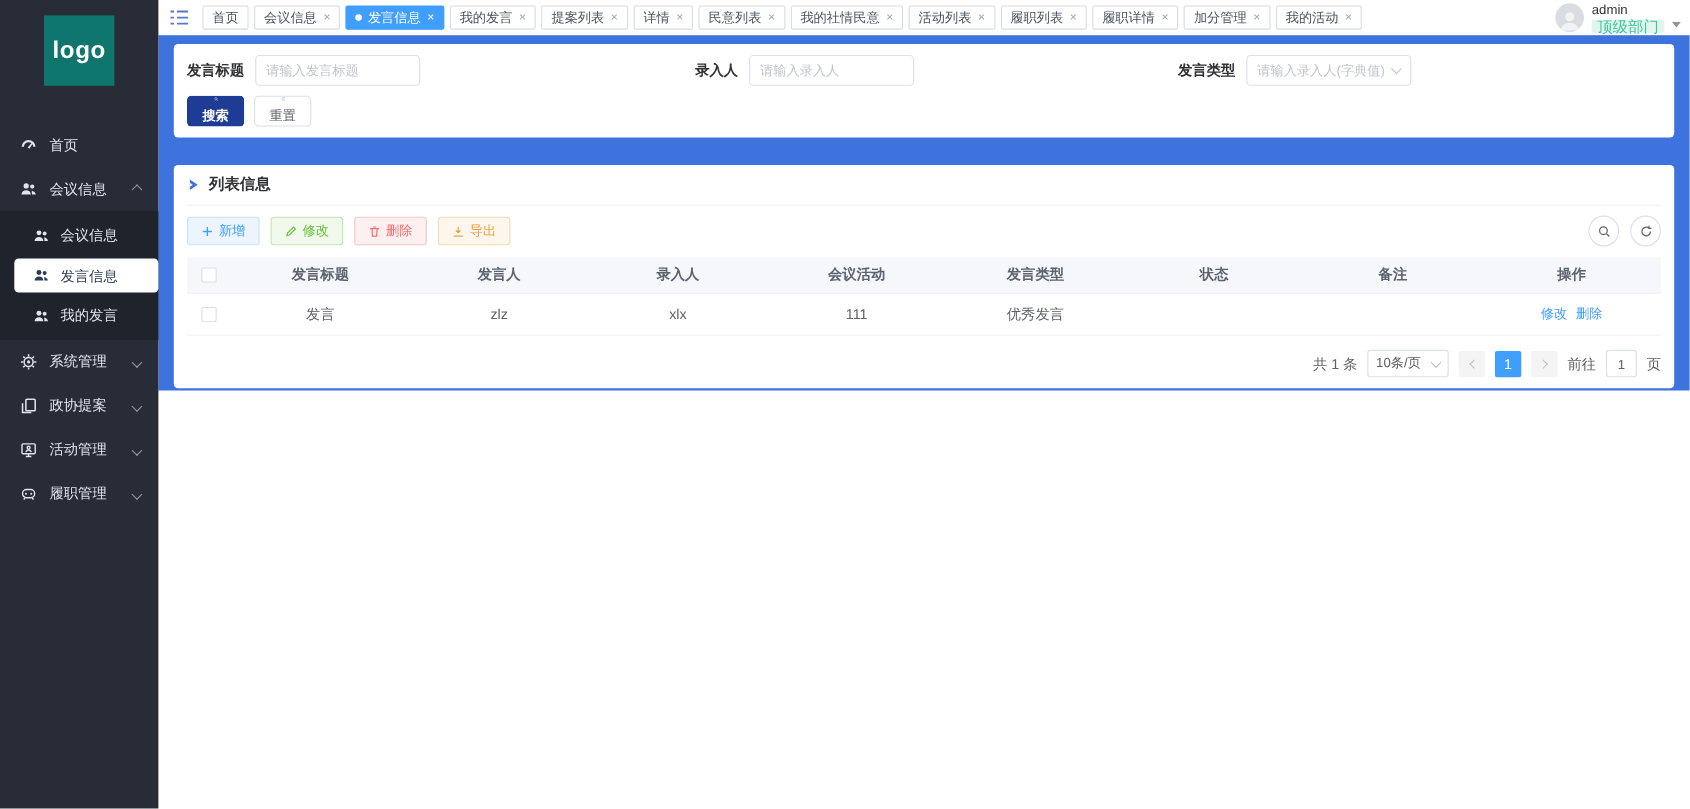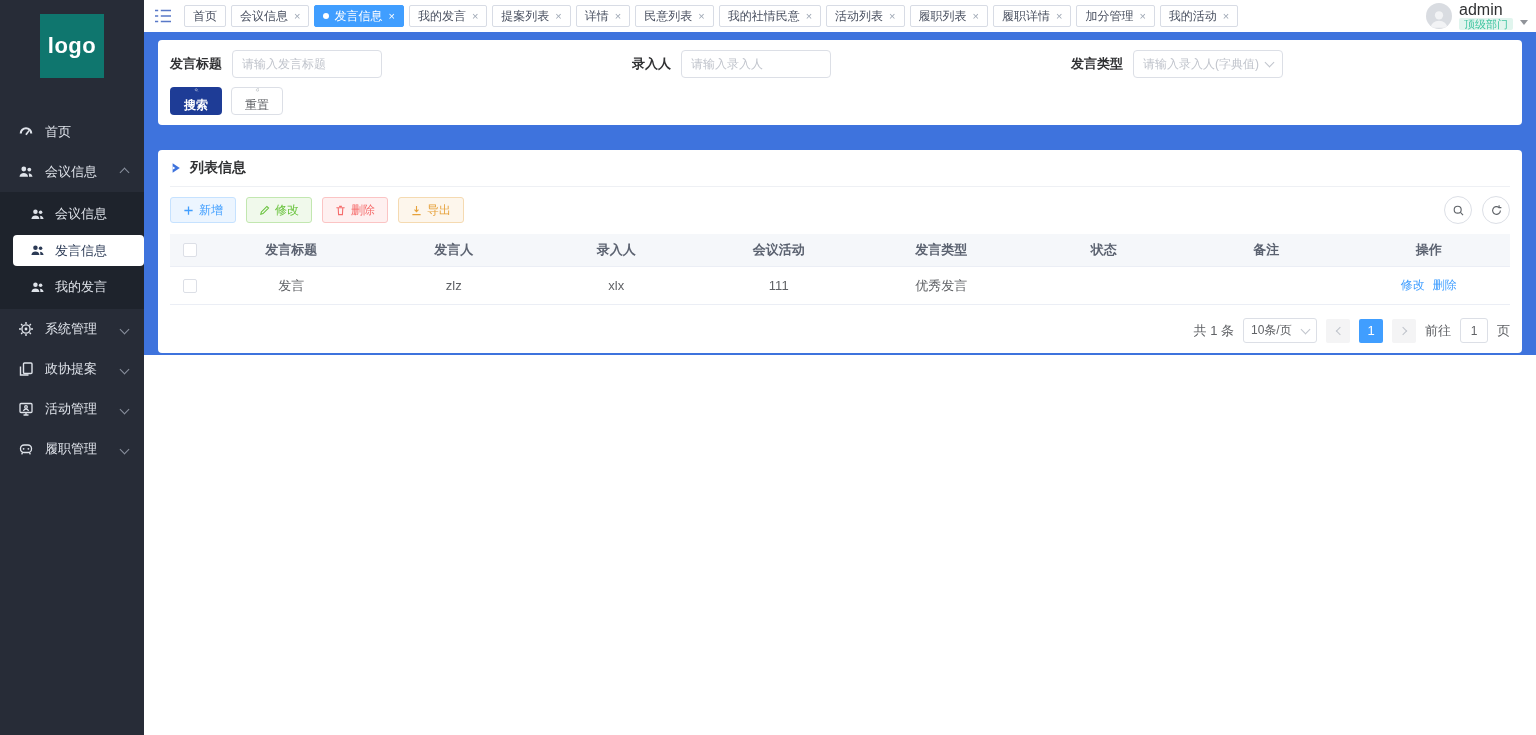--- a/index.html
+++ b/index.html
@@ -40,22 +40,22 @@
          font-size:12px; color:#495060; cursor:pointer; white-space:nowrap; }
   .tab .close { font-size:11px; color:#9ea7b4; margin-left:1px; }
   .tab.active { background:#409eff; border-color:#409eff; color:#fff; }
   .tab.active .close { color:#fff; }
   .tab .dot { width:6px; height:6px; border-radius:50%; background:#fff; }
   .userbox { position:absolute; right:8px; top:0; height:32px; display:flex;
              align-items:center; gap:7px; cursor:pointer; }
   .avatar { width:26px; height:26px; border-radius:50%; background:#d9dce1;
             overflow:hidden; display:flex; align-items:flex-end; justify-content:center; }
   .ucol { display:flex; flex-direction:column; align-items:flex-start; }
-  .uname { font-size:16px; color:#303133; line-height:13px; }
-  .ubadge { margin-top:2px; font-size:11px; line-height:12px; color:#41c5a1;
+  .uname { font-size:12px; color:#303133; line-height:13px; }
+  .ubadge { margin-top:2px; font-size:14px; line-height:12px; color:#41c5a1;
             background:#e1f5ee; padding:0 5px; border-radius:2px; }
   .ucaret { width:0; height:0; border-left:4px solid transparent; border-right:4px solid transparent;
             border-top:5px solid #909399; margin-top:12px; }
 
   
   .blue-wrap { position:absolute; left:144px; top:32px; right:0; height:323px;
                background:#3e73dd; padding:8px 14px 10px; }
   .card { background:#fff; border-radius:4px; }
 
   

